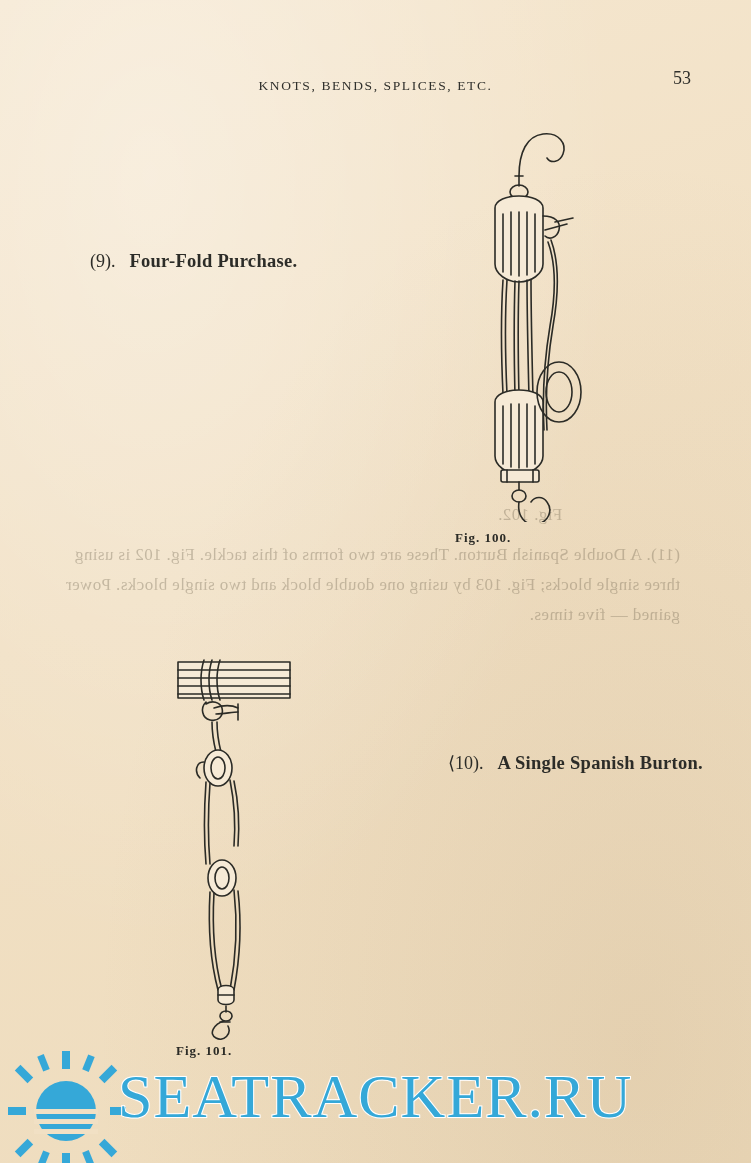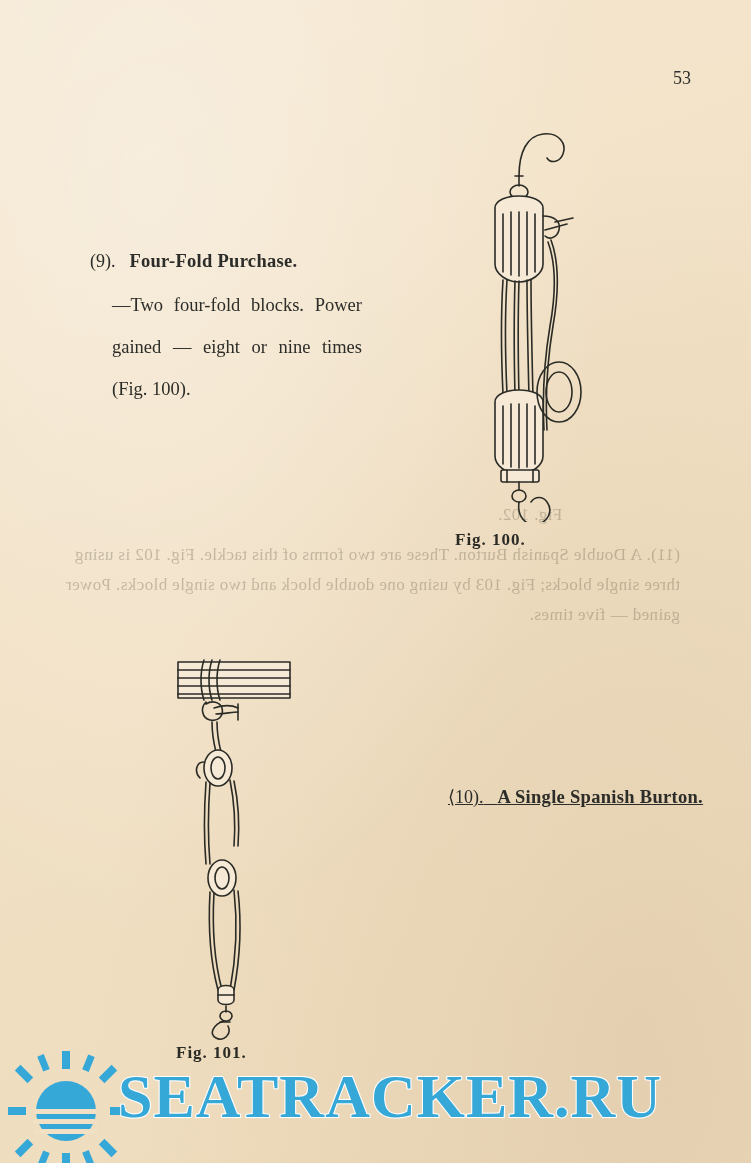--- a/index.html
+++ b/index.html
@@ -73,23 +73,22 @@
   #block-9 .line1 { white-space: nowrap; }
   #block-9 .body {
     display: block;
     margin-top: 2px;
     padding-left: 22px;
     text-align: justify;
     text-align-last: left;
   }
   #block-10 {
     left: 424px;
-    top: 776px;
+    top: 742px;
     width: 258px;
-    text-decoration: underline;
   }
   #block-10 .body {
     display: block;
     text-align: justify;
     text-align-last: left;
   }
 
   
   .ghost {
     position: absolute;
@@ -100,21 +99,21 @@
     transform: scaleX(-1);
     letter-spacing: 0.4px;
     pointer-events: none;
     user-select: none;
   }
   #ghost-a { left: 400px; top: 500px; width: 260px; text-align: center; }
   #ghost-b { left: 60px; top: 540px; width: 620px; }
 
   .fig-caption {
     position: absolute;
-    font-size: 17px;
+    font-size: 13px;
     font-weight: bold;
     color: #2b2b26;
     letter-spacing: 1px;
     font-family: "Liberation Serif", serif;
   }
   #cap-100 { left: 455px; top: 530px; }
   #cap-101 { left: 176px; top: 1043px; }
 
   .figure {
     position: absolute;
@@ -130,45 +129,45 @@
     width: 751px;
     height: 120px;
     pointer-events: none;
   }
   .wm-text {
     position: absolute;
     left: 118px;
     top: 18px;
     font-family: "Liberation Serif", serif;
     font-size: 62px;
-    font-weight: bold;
+    font-weight: normal;
     letter-spacing: 1px;
     color: #35a8d8;
     -webkit-text-stroke: 2px #ffffff;
     paint-order: stroke fill;
     text-shadow: 0 0 2px rgba(255,255,255,0.9);
   }
 </style>
 </head>
 <body>
 
 <div class="page">
   <div class="paper-grain"></div>
 
+  <div class="running-head">KNOTS, BENDS, SPLICES, ETC.</div>
   <div class="page-number">53</div>
 
   <div class="ghost" id="ghost-a">Fig.  102.</div>
   <div class="ghost" id="ghost-b">(11). A Double Spanish Burton. These are two forms of this tackle. Fig. 102 is using three single blocks; Fig. 103 by using one double block and two single blocks. Power gained — five times.</div>
 
   <div class="text-block" id="block-9">
     <span class="line1">
       <span class="lead-num">(9).</span>
       &nbsp;&nbsp;<b>Four-Fold Purchase.</b>
     </span>
-    <span class="body">—Two four-fold blocks. Power gained — eight or nine times (Fig. 100).</span>
   </div>
 
   <div class="text-block" id="block-10">
     <span class="lead-num">⟨10).</span>
     &nbsp;&nbsp;<b>A Single Spanish Burton.</b>
   </div>
 
   <div class="figure" id="fig-100">
     <svg width="170" height="410" viewBox="0 0 170 410">
       <g stroke="#2b2b26" fill="none" stroke-width="1.6" stroke-linecap="round" stroke-linejoin="round">

